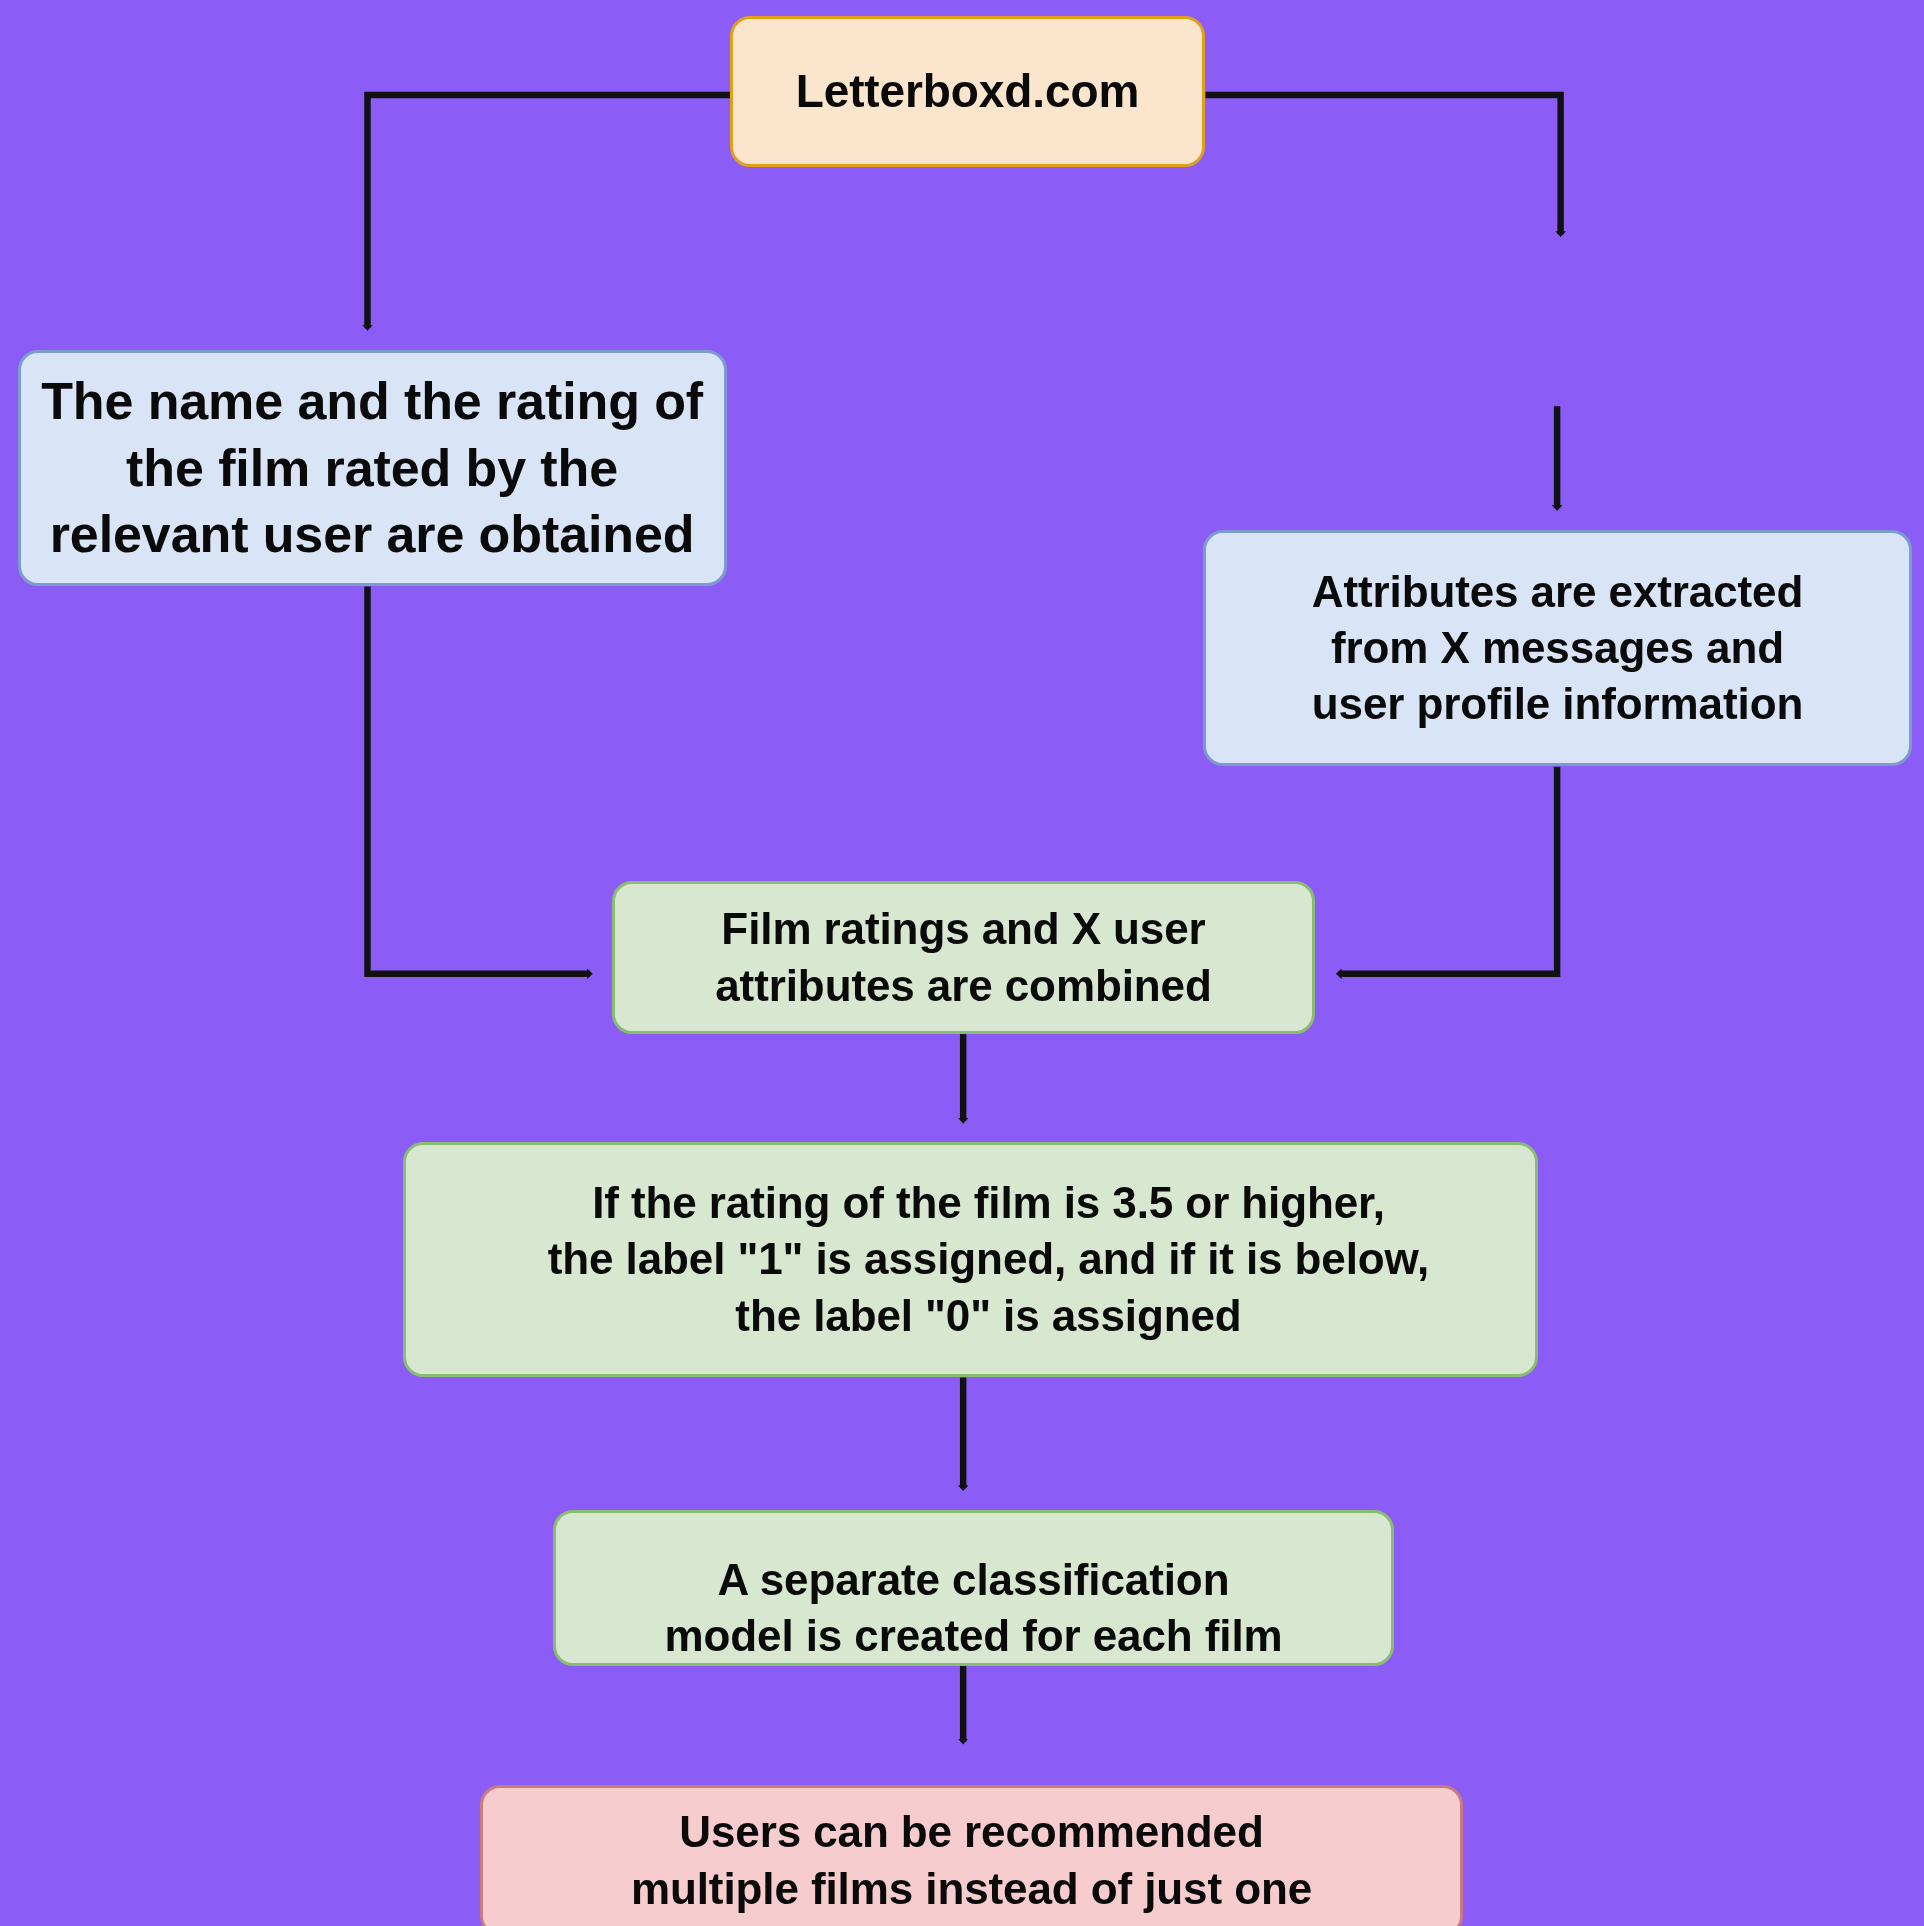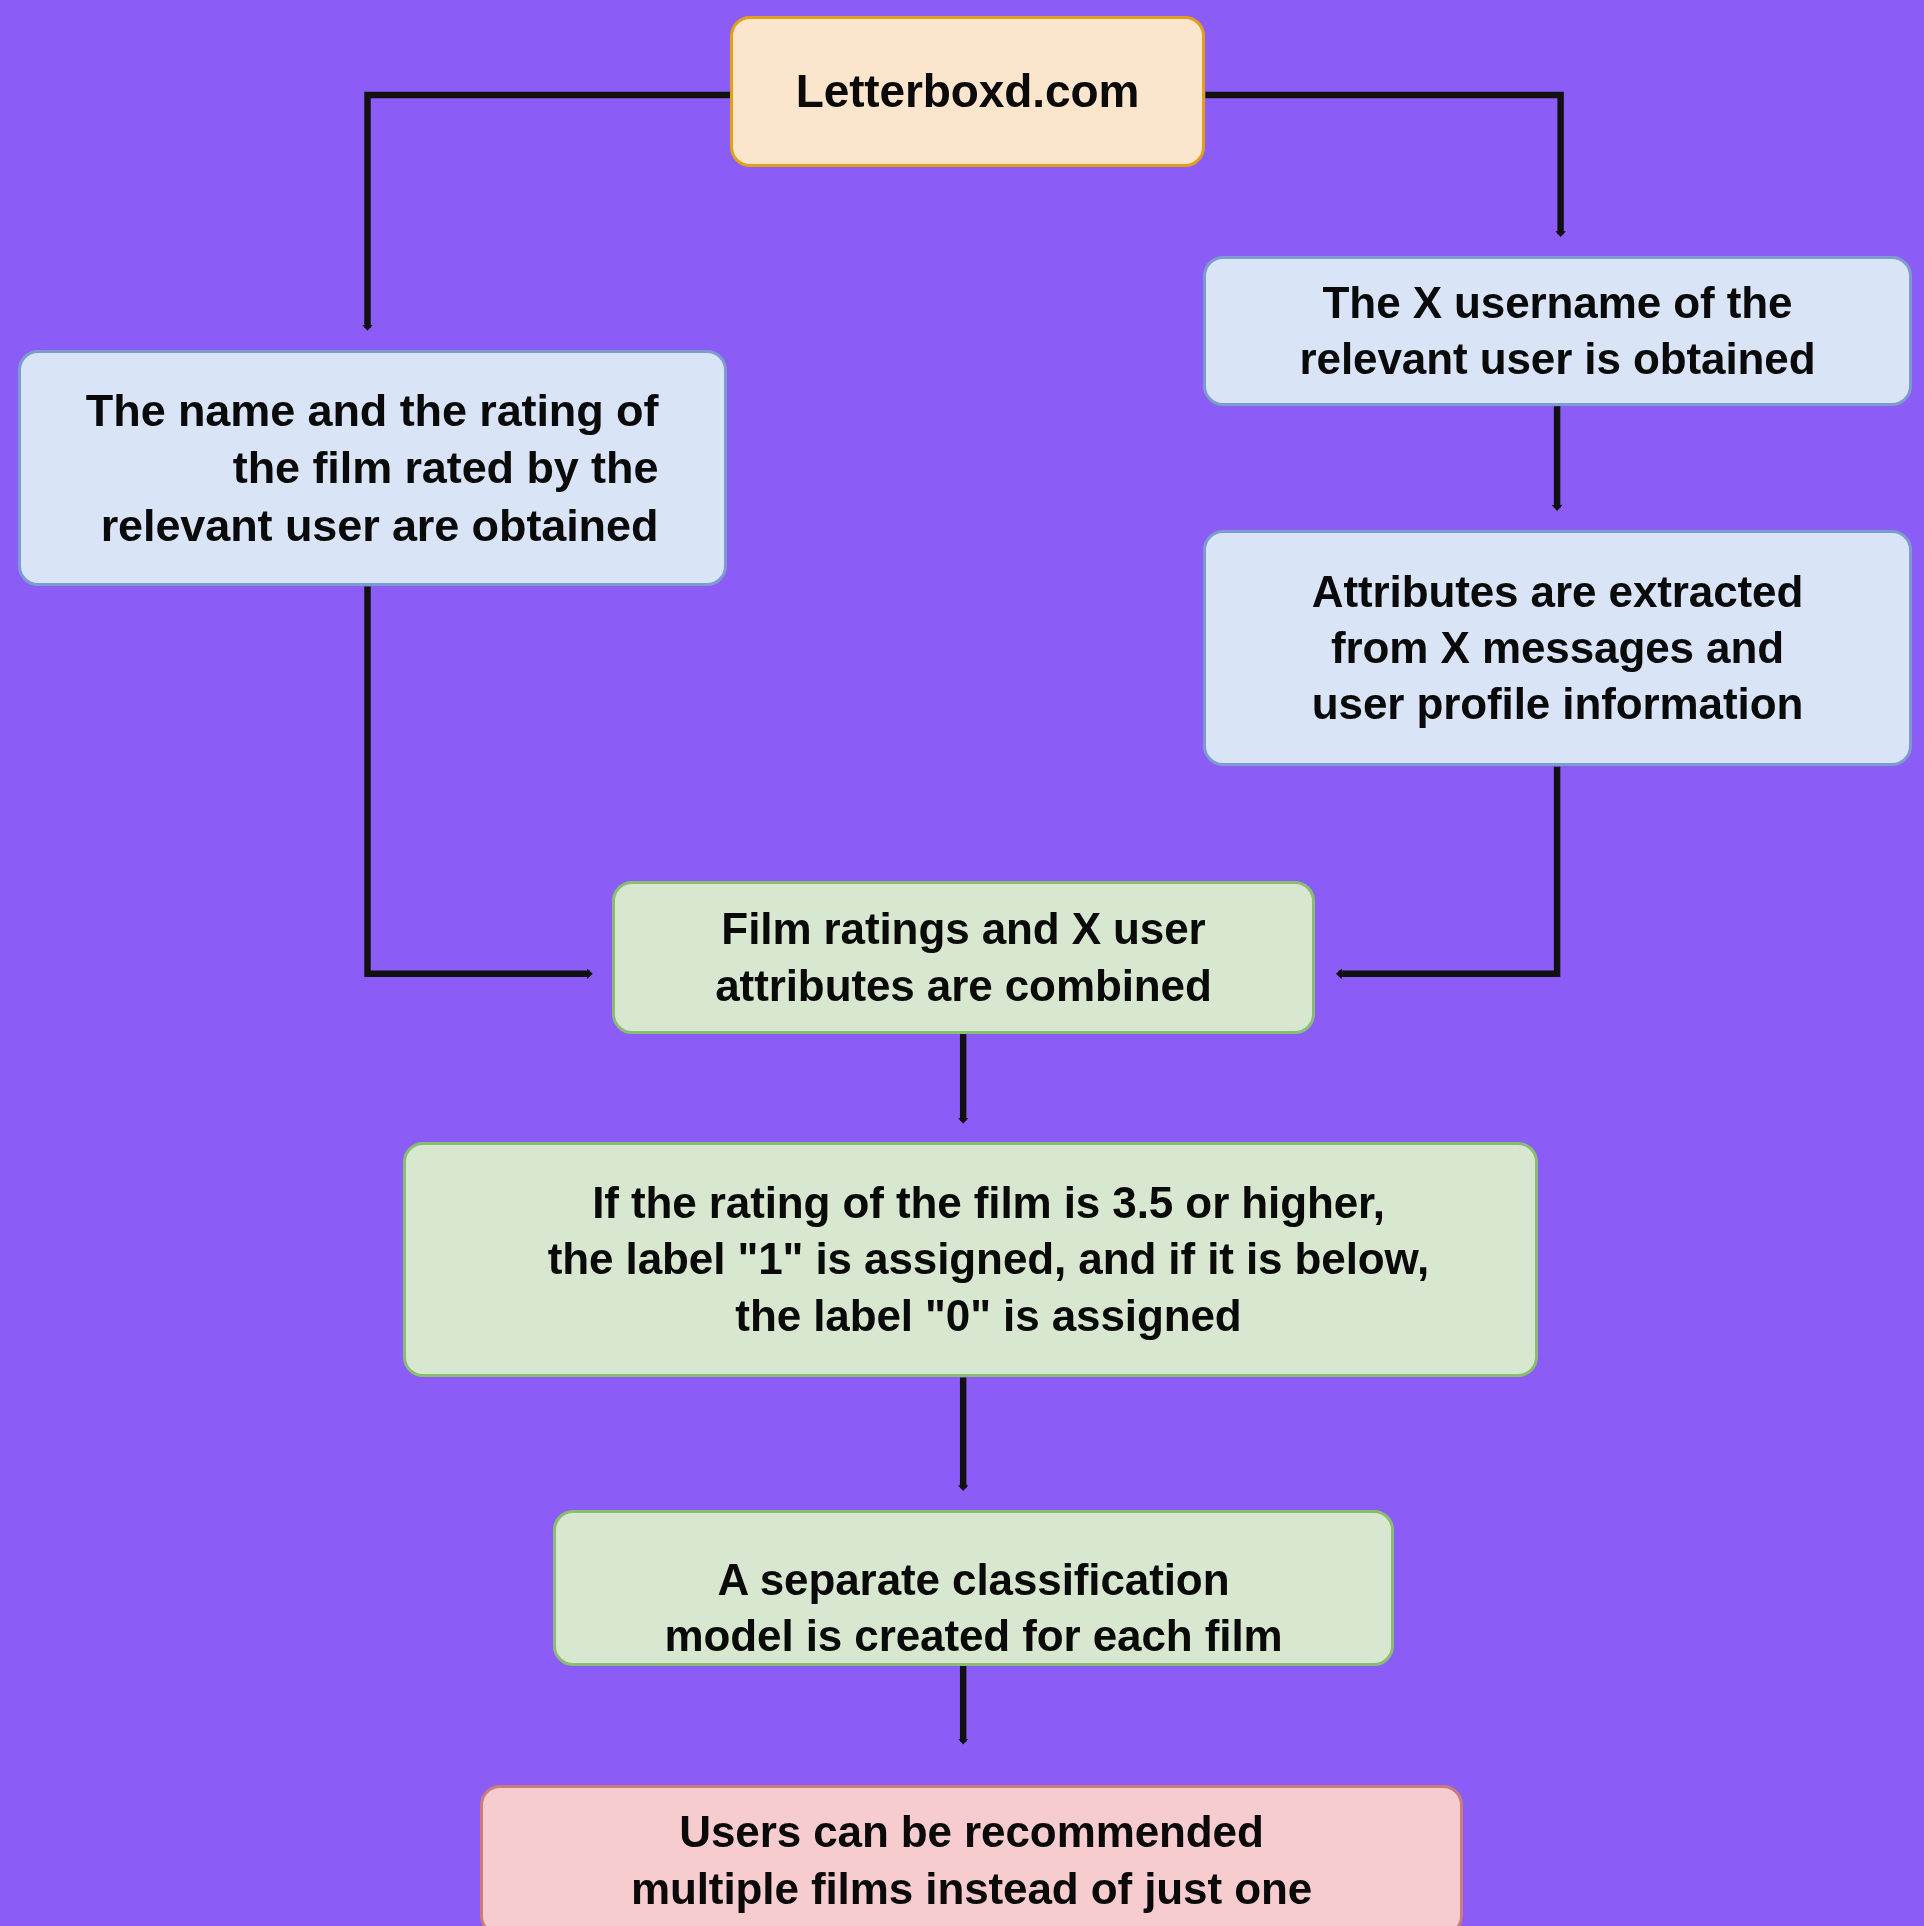--- a/index.html
+++ b/index.html
@@ -62,21 +62,21 @@
   .node-pink {
     background: #f6ccce;
     border-color: #cb7b7b;
     margin-top: 22px;
   }
   
   #node-source      { left: 730px; top: 16.4px;   width: 475px;  height: 151px; }
   #node-source .label { font-size: 46px; }
 
   #node-film-rating { left: 17.6px;   top: 350px;  width: 709px; height: 236px; }
-  #node-film-rating .label { font-size: 45px; text-align: right; }
+  #node-film-rating .label { font-size: 52px; }
 
   #node-x-username  { left: 1203px; top: 256px;  width: 709px; height: 150px; }
   #node-x-username .label { font-size: 44px; }
 
   #node-attributes  { left: 1203px; top: 530px;  width: 709px; height: 236px; }
   #node-attributes .label { font-size: 44px; }
 
   #node-combine     { left: 612px; top: 881px; width: 703px; height: 153px; }
   #node-combine .label { font-size: 44px; }
 
@@ -123,24 +123,20 @@
   <div class="node node-start" id="node-source">
     <span class="label">Letterboxd.com</span>
   </div>
 
   <div class="node node-blue" id="node-film-rating">
     <span class="label">The name and the rating of
 the film rated by the
 relevant user are obtained</span>
   </div>
 
-  <div class="node node-blue" id="node-x-username">
-    <span class="label">The X username of the
-relevant user is obtained</span>
-  </div>
 
   <div class="node node-green" id="node-combine">
     <span class="label">Film ratings and X user
 attributes are combined</span>
   </div>
 
   <div class="node node-blue" id="node-attributes">
     <span class="label">Attributes are extracted
 from X messages and
 user profile information</span>

